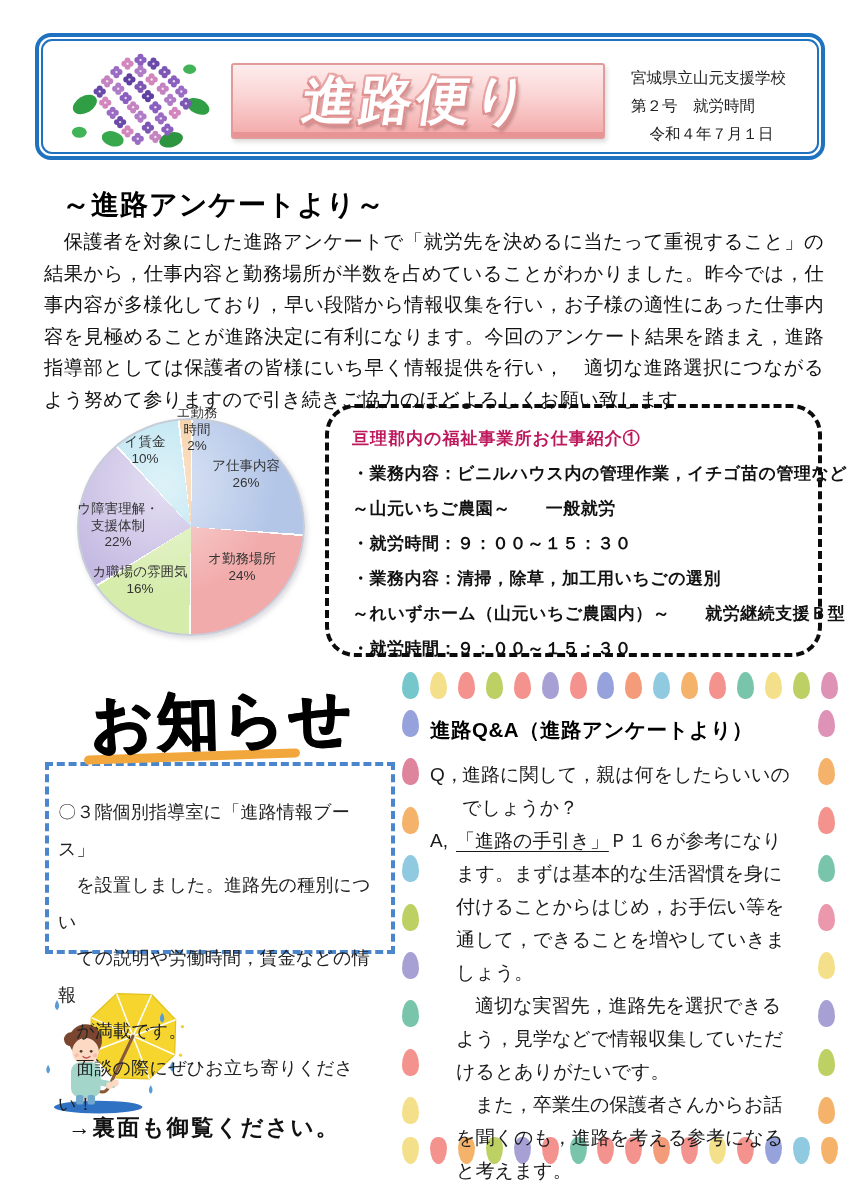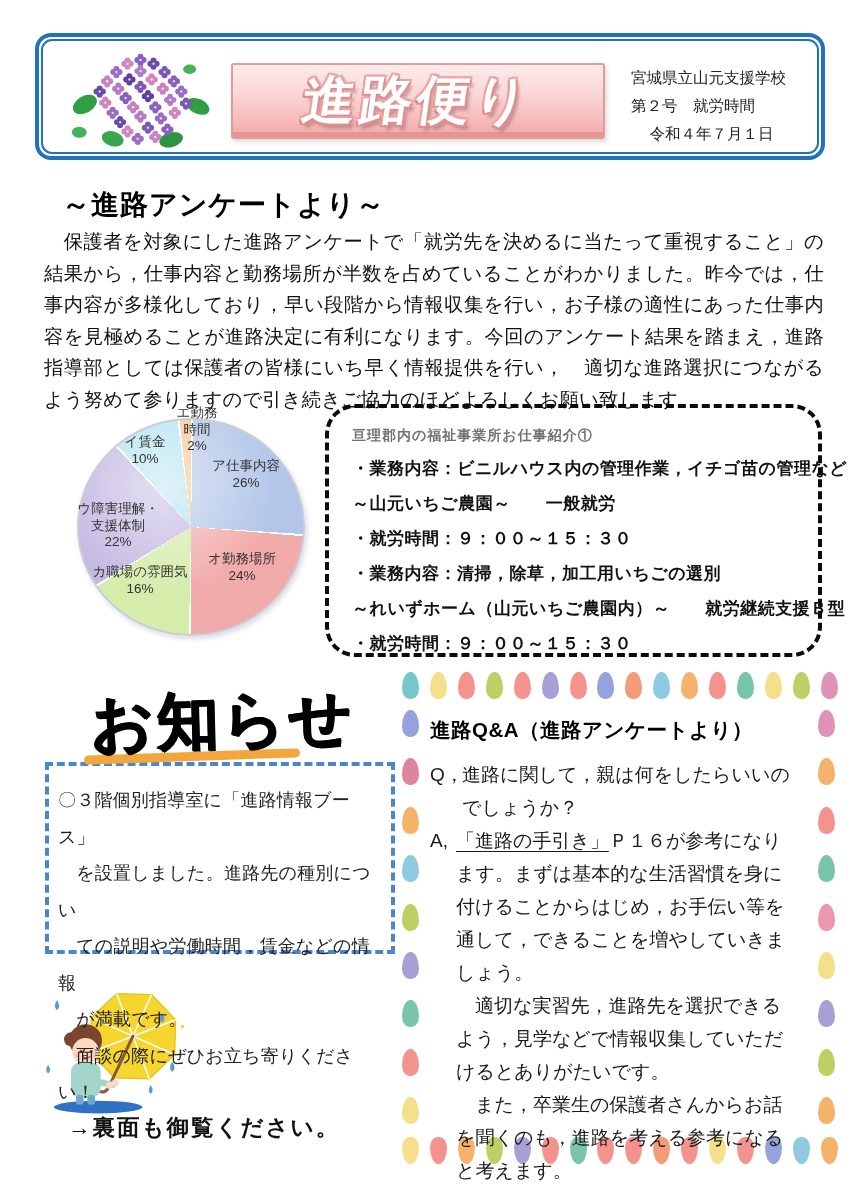--- a/index.html
+++ b/index.html
@@ -41,32 +41,32 @@
   .pl-0{left:178px;top:70px;}   
   .pl-1{left:174px;top:163px;}  
   .pl-2{left:72px;top:176px;}   
   .pl-3{left:50px;top:122px;}   
   .pl-4{left:77px;top:46px;}    
   .pl-5{left:129px;top:26px;}   
 
   
   .jobs-box{position:absolute;left:325px;top:404px;width:497px;height:253px;box-sizing:border-box;
             border:4px dashed #0c0c0c;border-radius:30px;padding:19px 23px 0 23px;}
-  .jobs-title{font-size:14px;font-weight:800;letter-spacing:1px;margin:0 0 6px 0;color:#737373;}
+  .jobs-title{font-size:17px;font-weight:800;letter-spacing:1px;margin:0 0 6px 0;color:#be185d;}
   .jobs-line{font-size:17px;line-height:35px;font-weight:600;letter-spacing:.5px;color:#111;
              white-space:nowrap;}
 
   
   .oshirase-title{position:absolute;left:90px;top:678px;font-size:62px;font-weight:900;color:#000;
                   letter-spacing:3px;transform:rotate(-1.5deg);z-index:4;
                   text-shadow:1px 0 0 #000,0 1px 0 #000,1.5px 1.5px 0 #000;}
   .oshirase-underline{position:absolute;left:84px;top:752px;width:216px;height:9px;background:#f2a73c;
                   border-radius:6px;transform:rotate(-2deg);z-index:3;}
   .notice-box{position:absolute;left:45px;top:762px;width:350px;height:192px;box-sizing:border-box;
-              border:4px dashed #4a86cd;background:#fff;padding:16px 9px;z-index:2;}
+              border:4px dashed #4a86cd;background:#fff;padding:28px 9px;z-index:2;}
   .notice-body{font-size:18px;line-height:36.5px;letter-spacing:.2px;color:#222;white-space:pre-line;}
 
   
   .qa-panel{position:absolute;left:400px;top:672px;width:446px;height:496px;}
   .eggs-top,.eggs-bottom{position:absolute;left:2px;right:8px;display:flex;justify-content:space-between;}
   .eggs-top{top:0;}
   .eggs-bottom{bottom:4px;}
   .eggs-left,.eggs-right{position:absolute;top:38px;bottom:44px;width:18px;display:flex;
                          flex-direction:column;justify-content:space-between;}
   .eggs-left{left:2px;}

